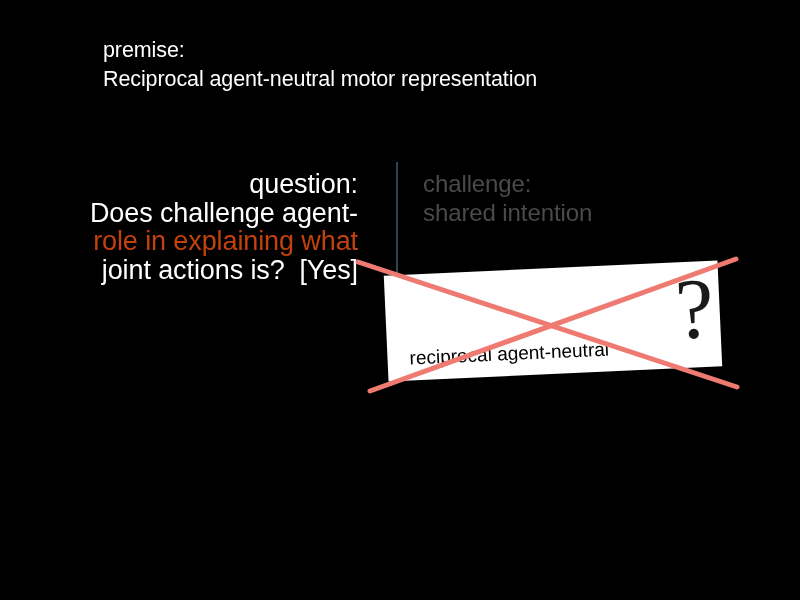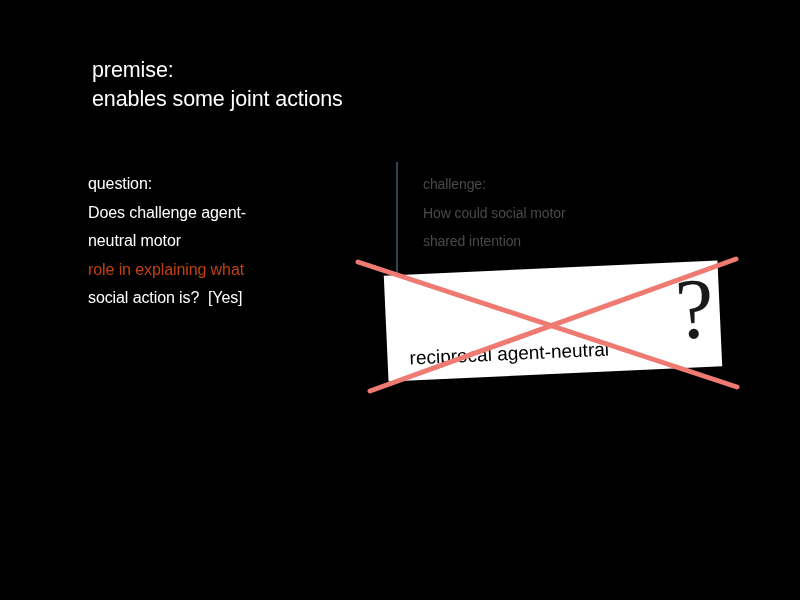--- a/index.html
+++ b/index.html
@@ -16,57 +16,57 @@
   #slide {
     position: relative;
     width: 800px;
     height: 600px;
     background: #000000;
   }
 
   
   .premise-block {
     position: absolute;
-    left: 92px;
+    left: 103px;
     top: 36px;
     width: 640px;
-    margin-top: 20px;
   }
   .premise-line {
     color: #ffffff;
     font-size: 21.5px;
     line-height: 28.5px;
     letter-spacing: -0.1px;
     white-space: pre;
   }
 
   
   .question-block {
     position: absolute;
     left: 88px;
     top: 170px;
     width: 270px;
   }
   .question-line {
     color: #ffffff;
-    font-size: 16px;
+    font-size: 27px;
     line-height: 28.5px;
     letter-spacing: -0.1px;
     white-space: pre;
+    text-align: right;
   }
 
   .challenge-block {
     position: absolute;
     left: 423px;
     top: 170px;
     width: 290px;
   }
   .challenge-line {
     color: #4a4a4a;
-    font-size: 14px;
+    font-size: 24px;
     line-height: 28.5px;
     letter-spacing: -0.1px;
     white-space: pre;
   }
 
   
   .divider {
     position: absolute;
     left: 396px;
     top: 162px;
@@ -129,36 +129,34 @@
     pointer-events: none;
   }
 </style>
 </head>
 <body>
 
 <div id="slide">
 
   <div class="premise-block">
     <div class="premise-line" style="color: rgb(255, 255, 255);">premise:</div>
-    <div class="premise-line" style="color: rgb(255, 255, 255);">enables some joint actions</div>
+    <div class="premise-line" style="color: rgb(255, 255, 255);">Reciprocal agent-neutral motor representation</div>
   </div>
 
   <div class="question-block">
     <div class="question-line" style="color: rgb(255, 255, 255);">question:</div>
     <div class="question-line" style="color: rgb(255, 255, 255);">Does challenge agent-</div>
-    <div class="question-line" style="color: rgb(255, 255, 255);">neutral motor</div>
     <div class="question-line" style="color: #c2410c;">role in explaining what</div>
-    <div class="question-line" style="color: rgb(255, 255, 255);">social action is?  [Yes]</div>
+    <div class="question-line" style="color: rgb(255, 255, 255);">joint actions is?  [Yes]</div>
   </div>
 
   <div class="divider" style="background: rgb(45, 74, 85);"></div>
 
   <div class="challenge-block">
     <div class="challenge-line" style="color: rgb(74, 74, 74);">challenge:</div>
-    <div class="challenge-line" style="color: rgb(74, 74, 74);">How could social motor</div>
     <div class="challenge-line" style="color: rgb(74, 74, 74);">shared intention</div>
   </div>
 
   <div class="callout-wrap">
     <div class="callout-box" style="background: rgb(255, 255, 255);"></div>
     <div class="callout-text" style="color: rgb(0, 0, 0);">
       <div class="callout-line-1">reciprocal agent-neutral</div>
       <div class="callout-line-2">motor representation</div>
       <div class="callout-line-3">=  shared intention?</div>
     </div>

